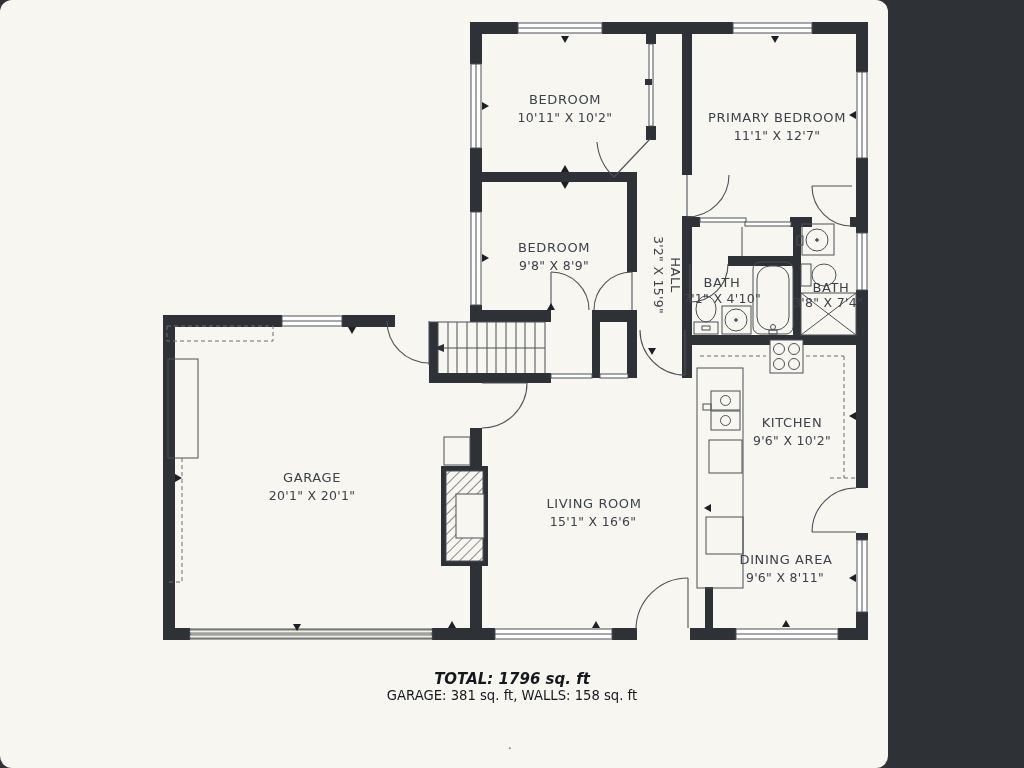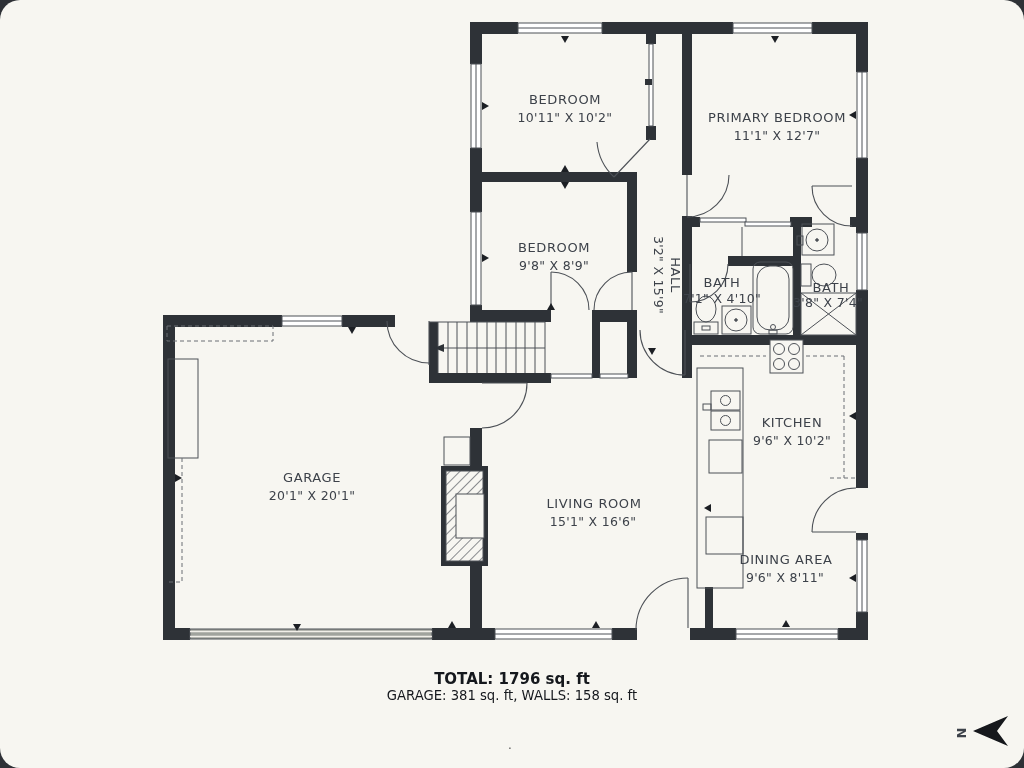--- a/index.html
+++ b/index.html
@@ -1,23 +1,23 @@
 <!DOCTYPE html>
 <html><head>
 <meta charset="utf-8">
 <style>
   html,body{margin:0;padding:0;background:#2e3136;}
-  .page{position:relative;width:1024px;height:768px;background:#f7f6f1;border-radius:20px;overflow:hidden;
+  .page{position:relative;width:888px;height:768px;background:#f7f6f1;border-radius:12px;overflow:hidden;
         font-family:"DejaVu Sans","Liberation Sans",sans-serif;}
   svg{position:absolute;left:0;top:0;}
   svg text{font-family:"DejaVu Sans","Liberation Sans",sans-serif;fill:#3d424a;}
   .rname{font-size:13px;letter-spacing:.6px;}
   .rdims{font-size:12.5px;letter-spacing:.3px;}
   .summary{position:absolute;left:0;top:670px;width:1024px;text-align:center;color:#15181d;}
-  .summary .total{font-size:15px;font-weight:bold;line-height:18px;}
+  .summary .total{font-size:15px;font-weight:bold;line-height:18px;font-style:italic;}
   .summary p{margin:0;font-size:13.2px;line-height:16.8px;}
   .dot{position:absolute;left:508px;top:738px;font-size:12px;color:#555;}
 </style>
 </head>
 <body>
 
 <div class="page">
 <svg width="1024" height="768" viewBox="0 0 1024 768">
 
   <defs>

